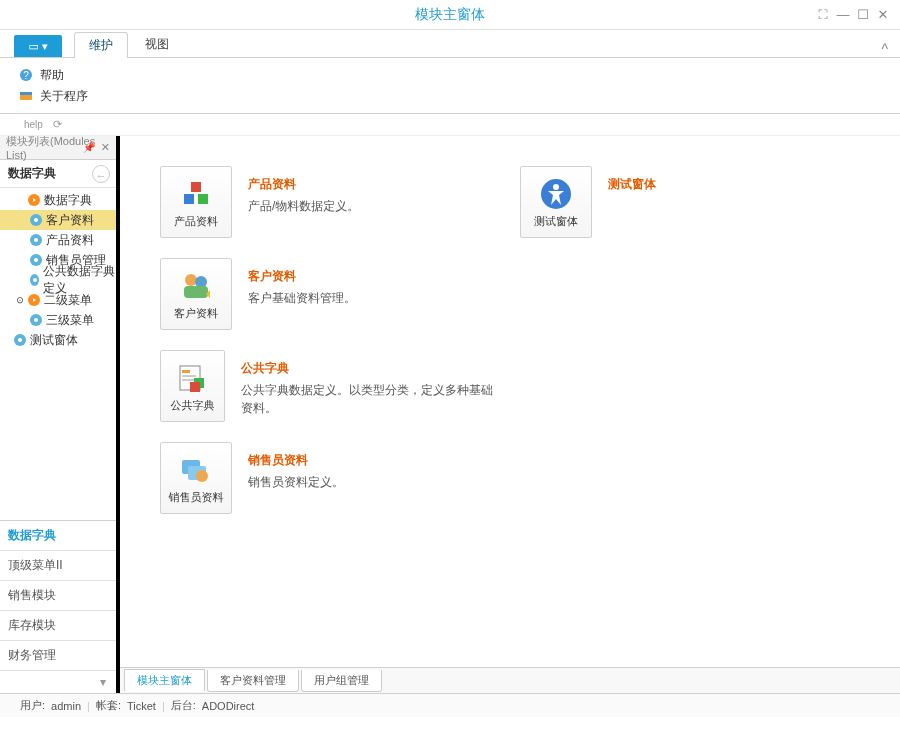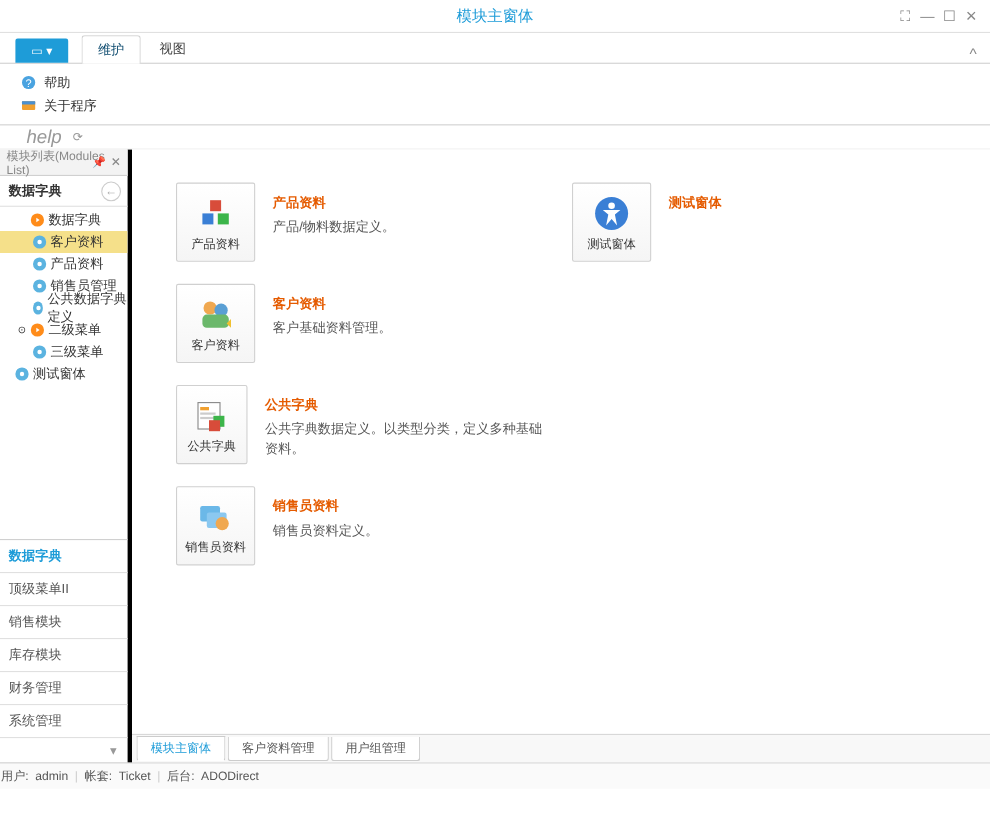--- a/index.html
+++ b/index.html
@@ -14,21 +14,21 @@
 .app-btn { background: #1e9cd8; color: #fff; width: 48px; height: 22px; display: flex; align-items: center; justify-content: center; border-radius: 2px 2px 0 0; margin-right: 12px; font-size: 11px; }
 .rtab { padding: 4px 14px; border: 1px solid transparent; border-bottom: none; margin-right: 2px; cursor: pointer; color: #444; }
 .rtab.active { border-color: #d0d0d0; background: #fff; color: #0c4a6e; border-radius: 3px 3px 0 0; position: relative; top: 1px; text-align: right; }
 .ribbon-tabs .up { position: absolute; right: 12px; color: #888; font-size: 14px; }
 
 .ribbon-body { height: 56px; border-bottom: 1px solid #d0d0d0; padding: 4px 18px; display: flex; flex-direction: column; justify-content: center; gap: 4px; }
 .rb-item { display: flex; align-items: center; gap: 6px; cursor: pointer; color: #333; }
 .rb-item .ic { width: 16px; height: 16px; display: flex; align-items: center; justify-content: center; }
 
 .quick { height: 22px; display: flex; align-items: center; padding-left: 24px; gap: 10px; color: #999; border-bottom: 1px solid #eee; }
-.quick .ql { font-size: 17px; font-style: italic; }
+.quick .ql { font-size: 10px; }
 
 .workspace { display: flex; height: 557px; }
 
 .sidebar { width: 180px; border-right: 4px solid #000000; display: flex; flex-direction: column; }
 .side-head { height: 24px; background: #f3f3f3; border-bottom: 1px solid #d0d0d0; display: flex; align-items: center; padding: 0 6px; font-size: 11px; color: #888; position: relative; }
 .side-head .pin { position: absolute; right: 20px; font-size: 10px; }
 .side-head .x { position: absolute; right: 6px; font-size: 11px; }
 
 .cat-header { height: 28px; display: flex; align-items: center; padding: 0 8px; border-bottom: 1px solid #e0e0e0; font-weight: bold; color: #333; position: relative; }
 .cat-header .back { position: absolute; right: 6px; width: 18px; height: 18px; border: 1px solid #ccc; border-radius: 50%; display: flex; align-items: center; justify-content: center; color: #aaa; font-size: 11px; }
@@ -60,21 +60,21 @@
 .tile-txt { padding-top: 10px; }
 .tile-txt .tt { color: #e55b00; font-weight: bold; margin-bottom: 4px; }
 .tile-txt .td { color: #555; line-height: 1.5; }
 
 .watermark { position: absolute; top: 200px; left: 50px; font-size: 28px; font-style: italic; color: rgba(120,120,120,0.35); font-family: Georgia, serif; pointer-events: none; }
 
 .doc-tabs { height: 26px; border-top: 1px solid #d0d0d0; display: flex; align-items: center; padding-left: 4px; background: #f8f8f8; }
 .dtab { padding: 3px 12px; border: 1px solid #ccc; border-bottom: none; margin-right: 2px; background: #fff; cursor: pointer; font-size: 11px; color: #555; border-radius: 0 0 3px 3px; border-top: none; border-bottom: 1px solid #ccc; }
 .dtab.active { color: #1e9cd8; border-top: 1px solid #ccc; border-bottom: 1px solid #fff; }
 
-.status { height: 24px; border-top: 1px solid #d0d0d0; display: flex; align-items: center; padding: 0 1px; gap: 6px; color: #555; font-size: 11px; background: #fafafa; }
+.status { height: 24px; border-top: 1px solid #d0d0d0; display: flex; align-items: center; padding: 0 20px; gap: 6px; color: #555; font-size: 11px; background: #fafafa; }
 .status .sep { color: #ccc; }
 </style>
 </head>
 <body>
 
 <div class="title-bar">
   <span class="title">模块主窗体</span>
   <div class="controls">
     <span>⛶</span>
     <span>—</span>
@@ -178,21 +178,20 @@
           </span>
           <span>测试窗体</span>
         </div>
       </div>
     <div class="cats" id="cats">
         <div class="cat active">数据字典</div>
         <div class="cat">顶级菜单II</div>
         <div class="cat">销售模块</div>
         <div class="cat">库存模块</div>
         <div class="cat">财务管理</div>
-        <div class="cat">系统管理</div>
       </div>
     <div class="cat-more">▾</div>
   </div>
 
   <div class="main">
     <div class="content">
       <div class="tiles" id="tiles">
           <div class="tile">
             <div class="tile-btn">
               <span class="ticon">

